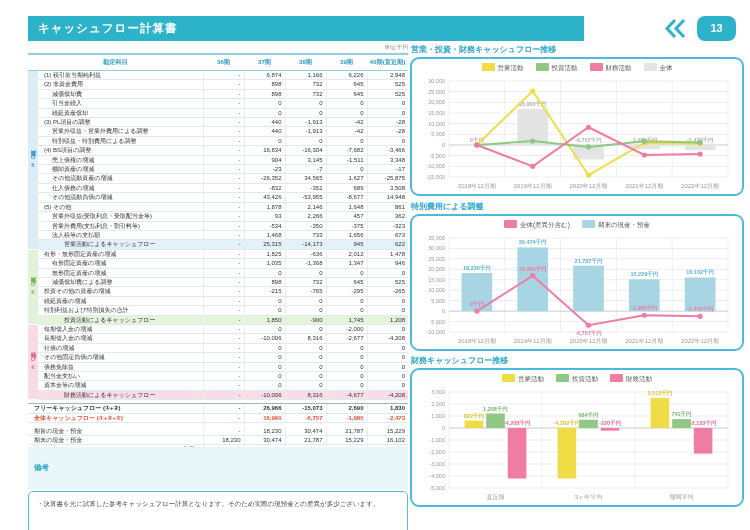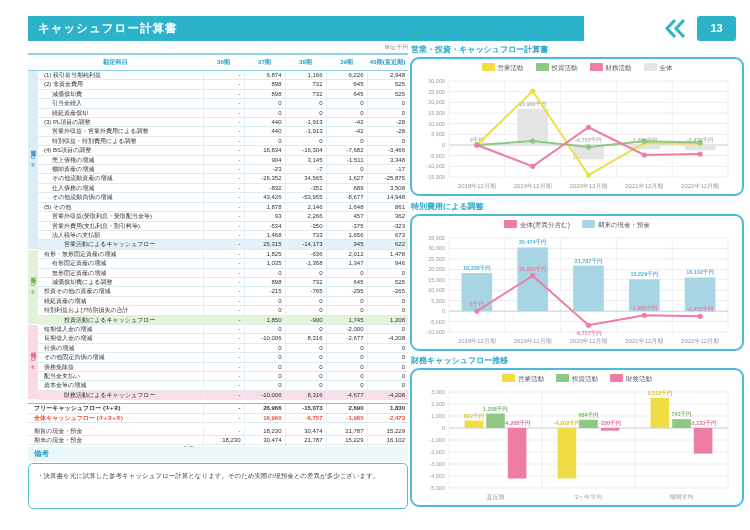--- a/index.html
+++ b/index.html
@@ -4,21 +4,21 @@
 <style>
   html,body{margin:0;padding:0;background:#fff;}
   *{box-sizing:border-box;}
   body{font-family:"Liberation Sans","DejaVu Sans",sans-serif;}
   #page{position:relative;width:750px;height:530px;background:#ffffff;overflow:hidden;}
 
   
   #hbar{position:absolute;left:28px;top:16px;width:556px;height:25px;background:#2cb2c9;color:#fff;}
   #hbar .htitle{font-size:11.5px;font-weight:bold;line-height:25px;padding-left:10px;letter-spacing:1px;}
   #hchev{position:absolute;left:664px;top:18px;width:26px;height:21px;}
-  #pbadge{position:absolute;left:697px;top:16px;width:39px;height:25px;background:#2cb2c9;border-radius:3px;
+  #pbadge{position:absolute;left:697px;top:16px;width:39px;height:25px;background:#2cb2c9;border-radius:8px;
           color:#fff;font-size:11px;font-weight:bold;text-align:center;line-height:25px;}
 
   
   #unit{position:absolute;left:28px;top:44px;width:380px;text-align:right;font-size:5.5px;color:#888;}
   #cftable{position:absolute;left:28px;top:53px;width:380px;border-collapse:collapse;table-layout:fixed;font-size:6px;color:#333;}
   #cftable th{color:#2d9fc7;font-weight:bold;font-size:6.2px;padding:3px 2px;border-top:2px solid #8ed0e2;border-bottom:1px solid #8ed0e2;text-align:center;}
   #cftable td{padding:1px 3px;line-height:6.4px;height:9px;border-bottom:1px solid #dcecf5;overflow:hidden;white-space:nowrap;}
   #cftable td.num{text-align:right;border-left:1px solid #e6f0f6;}
   #cftable td.lab{text-align:left;}
   #cftable td.lr{text-align:right;padding-right:6px;}
@@ -32,21 +32,21 @@
   #cftable .strip-financing{background:#f9dbe4;color:#dd6f90;}
   #cftable tr.cf-operating td{background:#e3f1f8;}
   #cftable tr.cf-investing td{background:#e5f2dc;}
   #cftable tr.cf-financing td{background:#fadde6;}
   #cftable tr.fcf td{font-weight:bold;border-top:1px solid #9fb6c0;}
   #cftable tr.total-red td{font-weight:bold;color:#e8503a;}
   #cftable tr.spacer td{height:4px;border-bottom:none;padding:0;}
 
   
   #remarks{position:absolute;left:28px;top:447px;width:380px;}
-  #remarks .rtitle{background:#e9f6fa;color:#2aa5c8;font-weight:bold;font-size:7.5px;padding:2px 6px;}
+  #remarks .rtitle{background:#e9f6fa;color:#2aa5c8;font-weight:bold;font-size:7.5px;padding:16px 6px;}
   #remarks .rbox{border:1px solid #56bedd;border-radius:5px;margin-top:2px;padding:7px 8px;font-size:6.5px;color:#444;height:46px;line-height:9px;}
 
   
   .ctitle{position:absolute;left:411px;width:330px;font-size:8px;font-weight:bold;color:#2aa5c8;}
   .cpanel{position:absolute;left:410px;width:334px;background:#fff;border:2px solid #4cbbdb;border-radius:9px;padding-top:2px;}
   .legend{height:13px;display:flex;justify-content:center;align-items:center;gap:12px;}
   .legend .chip{display:inline-block;width:13px;height:8px;border-radius:1px;margin-right:3px;vertical-align:-1px;}
   .legend .litem{font-size:6.5px;color:#555;white-space:nowrap;}
   svg text{font-family:"Liberation Sans","DejaVu Sans",sans-serif;}
 </style>
@@ -417,21 +417,21 @@
           <td class="num">3,334</td>
         </tr>
       </tbody>
   </table>
 
   <div id="remarks">
     <div class="rtitle">備考</div>
     <div class="rbox">・決算書を元に試算した参考キャッシュフロー計算となります。そのため実際の現預金との差異が多少ございます。</div>
   </div>
 
-  <div class="ctitle" style="top:44px">営業・投資・キャッシュフロー計算書</div>
+  <div class="ctitle" style="top:44px">営業・投資・財務キャッシュフロー推移</div>
   <div class="cpanel" style="top:57px;height:139px">
     <div class="legend">
         <span class="litem"><span class="chip" style="background: rgb(240, 221, 69);"></span>営業活動</span>
         <span class="litem"><span class="chip" style="background: rgb(143, 200, 131);"></span>投資活動</span>
         <span class="litem"><span class="chip" style="background: rgb(238, 124, 163);"></span>財務活動</span>
         <span class="litem"><span class="chip" style="background: rgb(228, 228, 228);"></span>全体</span>
       </div>
     <div><svg width="326" height="117">
           <line x1="37" y1="7" x2="37" y2="103" stroke="#edf0f1" stroke-width="1"></line>
           <line x1="92.8" y1="7" x2="92.8" y2="103" stroke="#edf0f1" stroke-width="1"></line>

